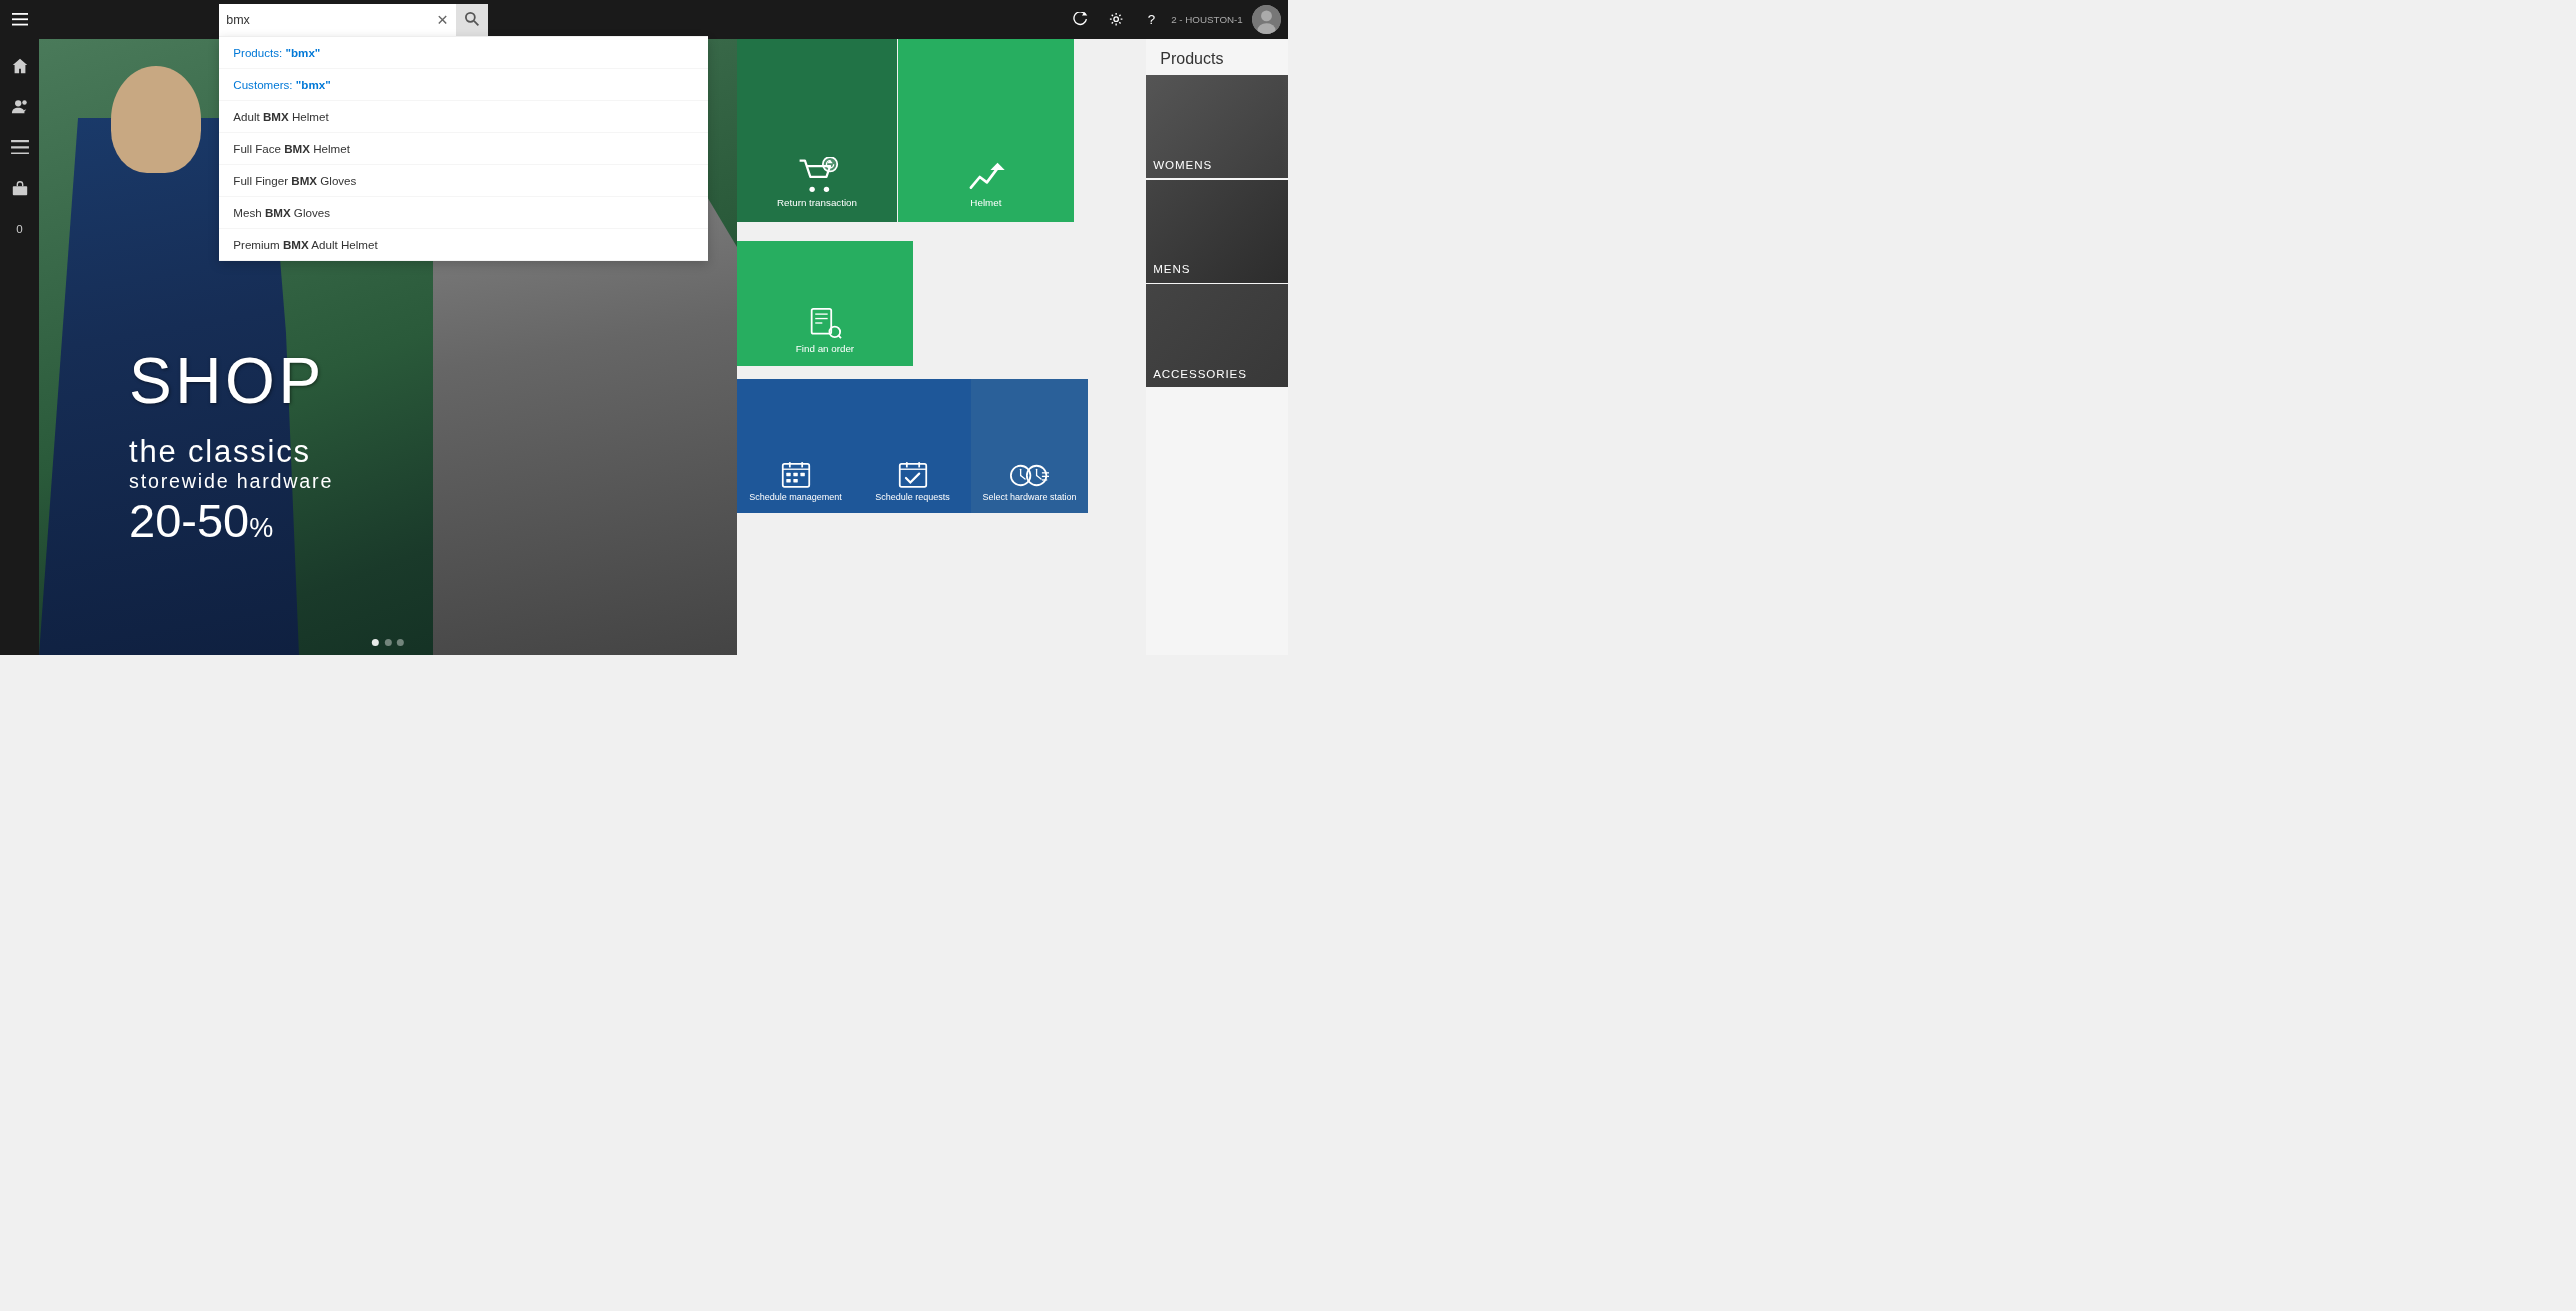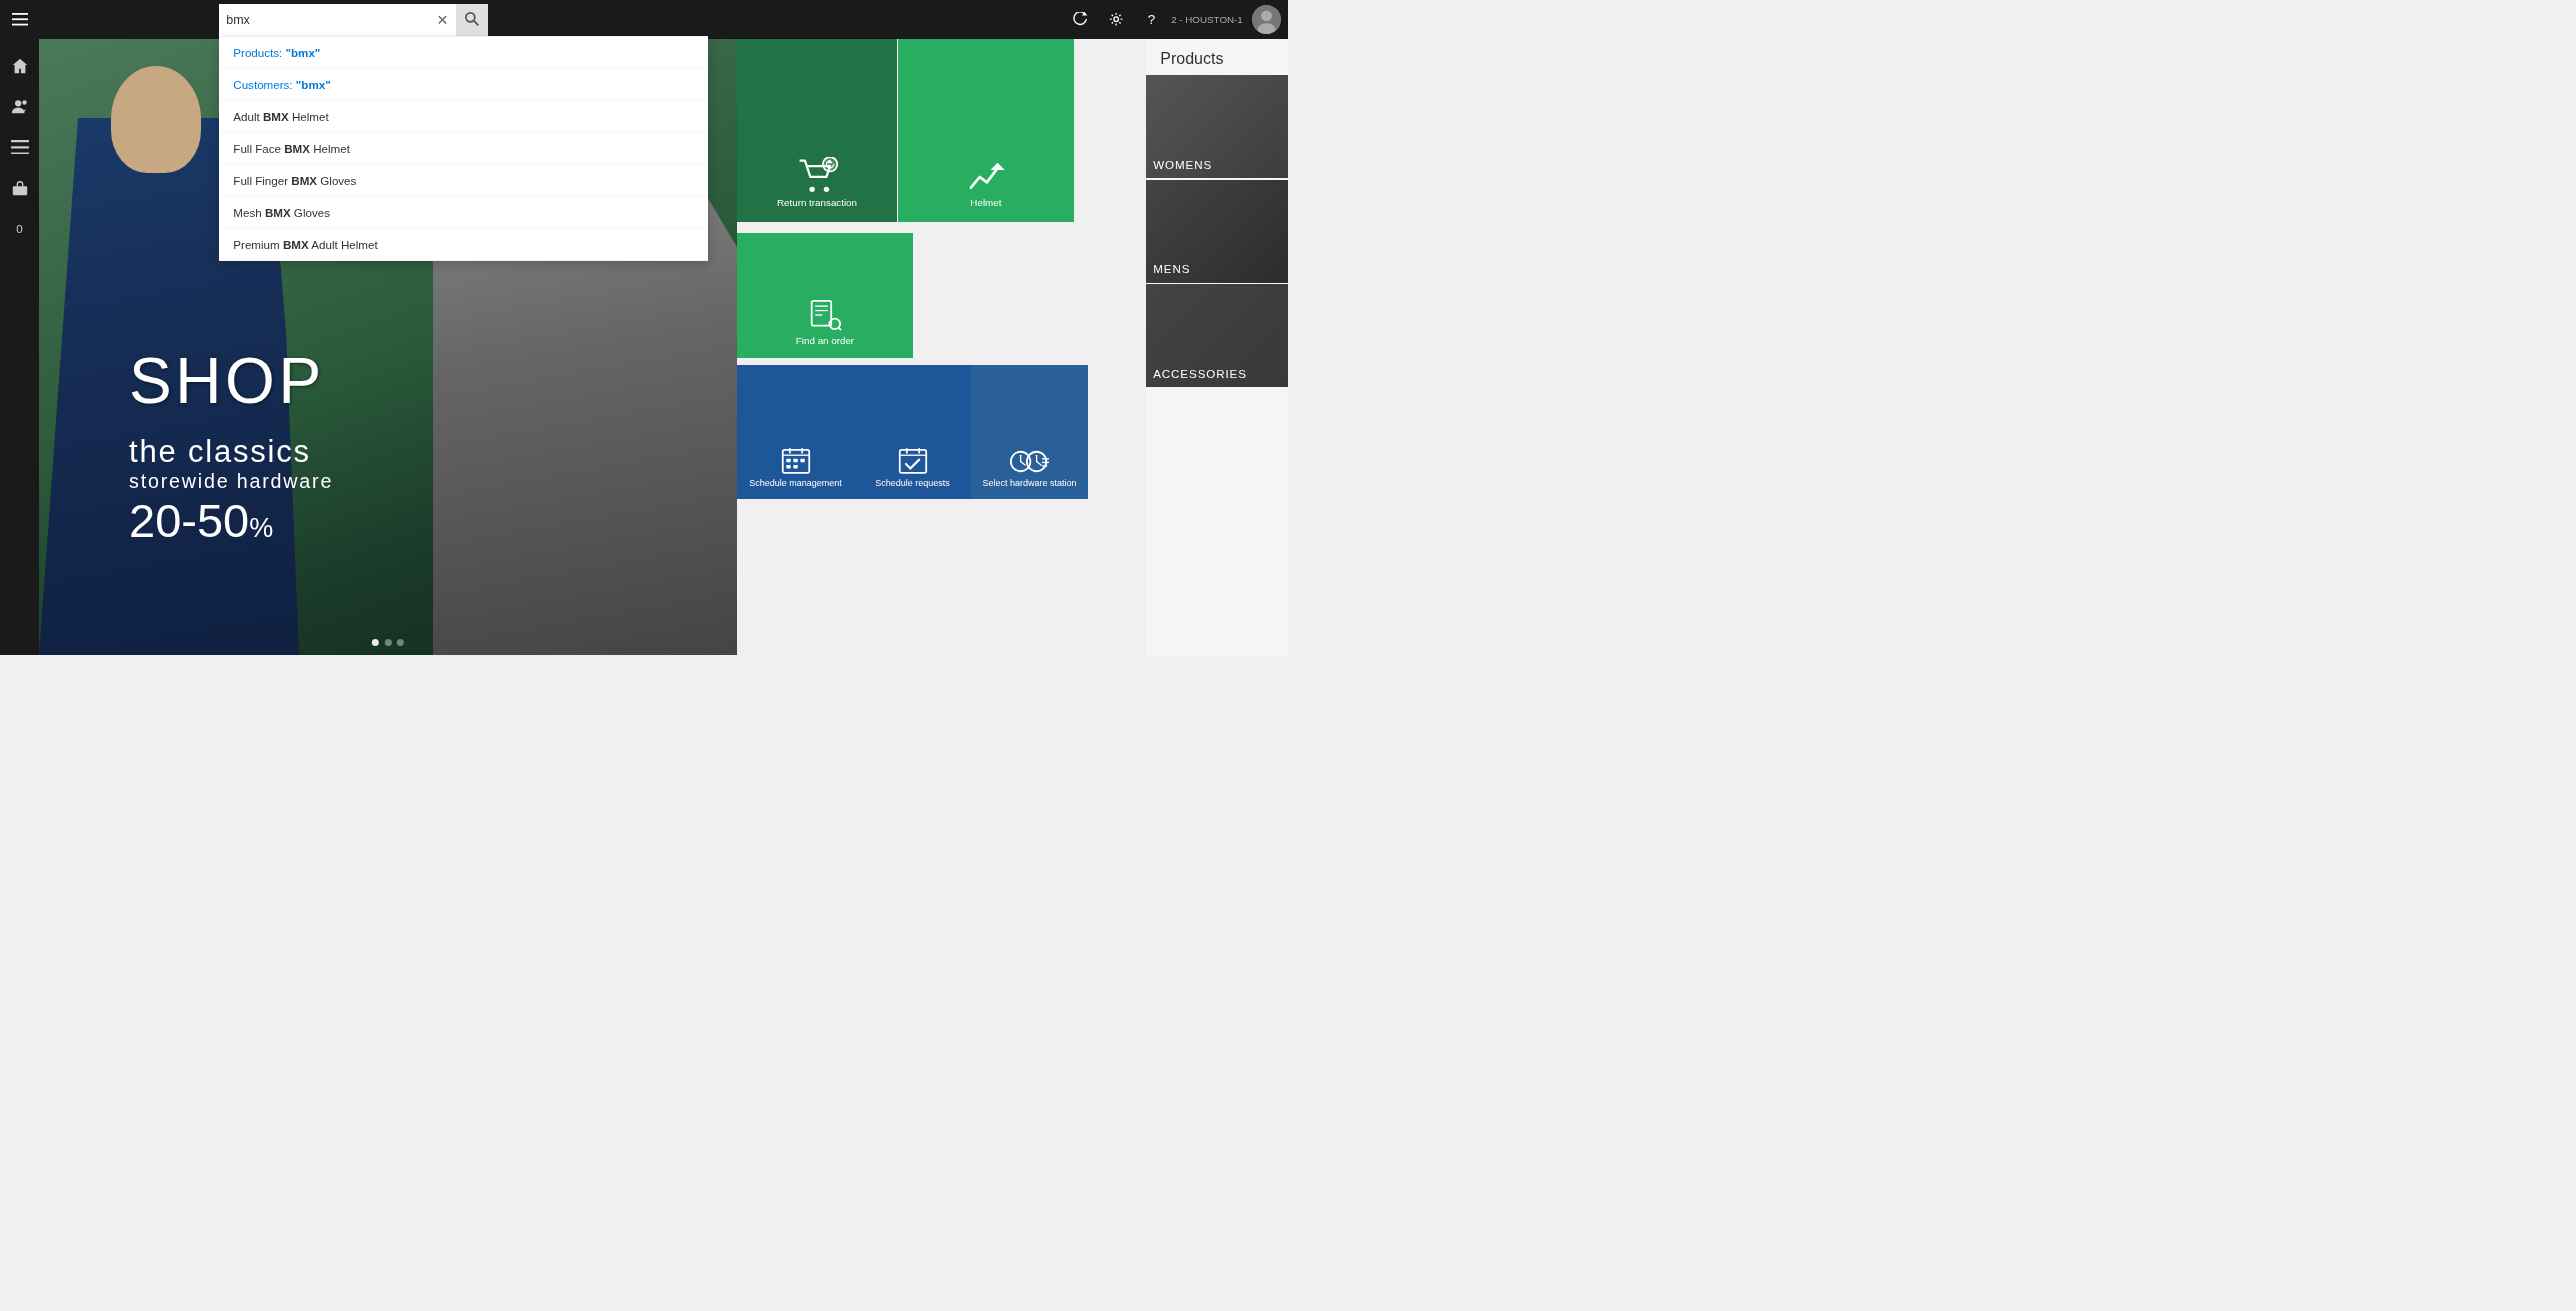--- a/index.html
+++ b/index.html
@@ -275,36 +275,36 @@
       <div style="width:176px;height:183px;background:#27ae60;display:flex;flex-direction:column;align-items:center;justify-content:flex-end;padding:12.5px;cursor:pointer;gap:3.6px;">
         <svg width="38" height="32" viewBox="0 0 42 36" fill="white">
 
           <polyline points="4,30 14,18 22,24 34,8" stroke="white" stroke-width="3" fill="none" stroke-linejoin="round" stroke-linecap="round"></polyline>
           <polygon points="34,2 42,10 26,10" fill="white"></polygon>
         </svg>
         <div style="font-size:9.8px;color:white;text-align:center;font-weight:300;line-height:1.3;">Helmet</div>
       </div>
     </div>
 
-    <div style="display:flex; gap:0.9px; margin-top:11px;">
+    <div style="display:flex; gap:0.9px; margin-top:19px;">
       <div style="width:176px;height:125px;background:#27ae60;display:flex;flex-direction:column;align-items:center;justify-content:flex-end;padding:10.7px;cursor:pointer;gap:3.6px;">
         <svg width="34" height="32" viewBox="0 0 38 36" fill="white">
 
           <rect x="4" y="2" width="22" height="28" rx="2" stroke="white" stroke-width="2" fill="none"></rect>
           <line x1="8" y1="8" x2="22" y2="8" stroke="white" stroke-width="1.5"></line>
           <line x1="8" y1="13" x2="22" y2="13" stroke="white" stroke-width="1.5"></line>
           <line x1="8" y1="18" x2="16" y2="18" stroke="white" stroke-width="1.5"></line>
           <circle cx="30" cy="28" r="6" stroke="white" stroke-width="2" fill="none"></circle>
           <line x1="34" y1="32" x2="37" y2="35" stroke="white" stroke-width="2"></line>
         </svg>
         <div style="font-size:9.8px;color:white;text-align:center;font-weight:300;line-height:1.3;">Find an order</div>
       </div>
     </div>
 
-    <div style="display:flex; gap:0; margin-top:7px;">
+    <div style="display:flex; gap:0; margin-top:13px;">
 
       <div style="width:117px;height:134px;background:#1e5799;display:flex;flex-direction:column;align-items:center;justify-content:flex-end;padding:9px;cursor:pointer;gap:3.6px;">
         <svg width="30" height="29" viewBox="0 0 34 32" fill="white">
           <rect x="2" y="4" width="30" height="26" rx="2" stroke="white" stroke-width="2" fill="none"></rect>
           <line x1="2" y1="10" x2="32" y2="10" stroke="white" stroke-width="1.5"></line>
           <line x1="10" y1="2" x2="10" y2="8" stroke="white" stroke-width="2"></line>
           <line x1="24" y1="2" x2="24" y2="8" stroke="white" stroke-width="2"></line>
           <rect x="6" y="14" width="5" height="4" rx="0.5" fill="white"></rect>
           <rect x="14" y="14" width="5" height="4" rx="0.5" fill="white"></rect>
           <rect x="22" y="14" width="5" height="4" rx="0.5" fill="white"></rect>

